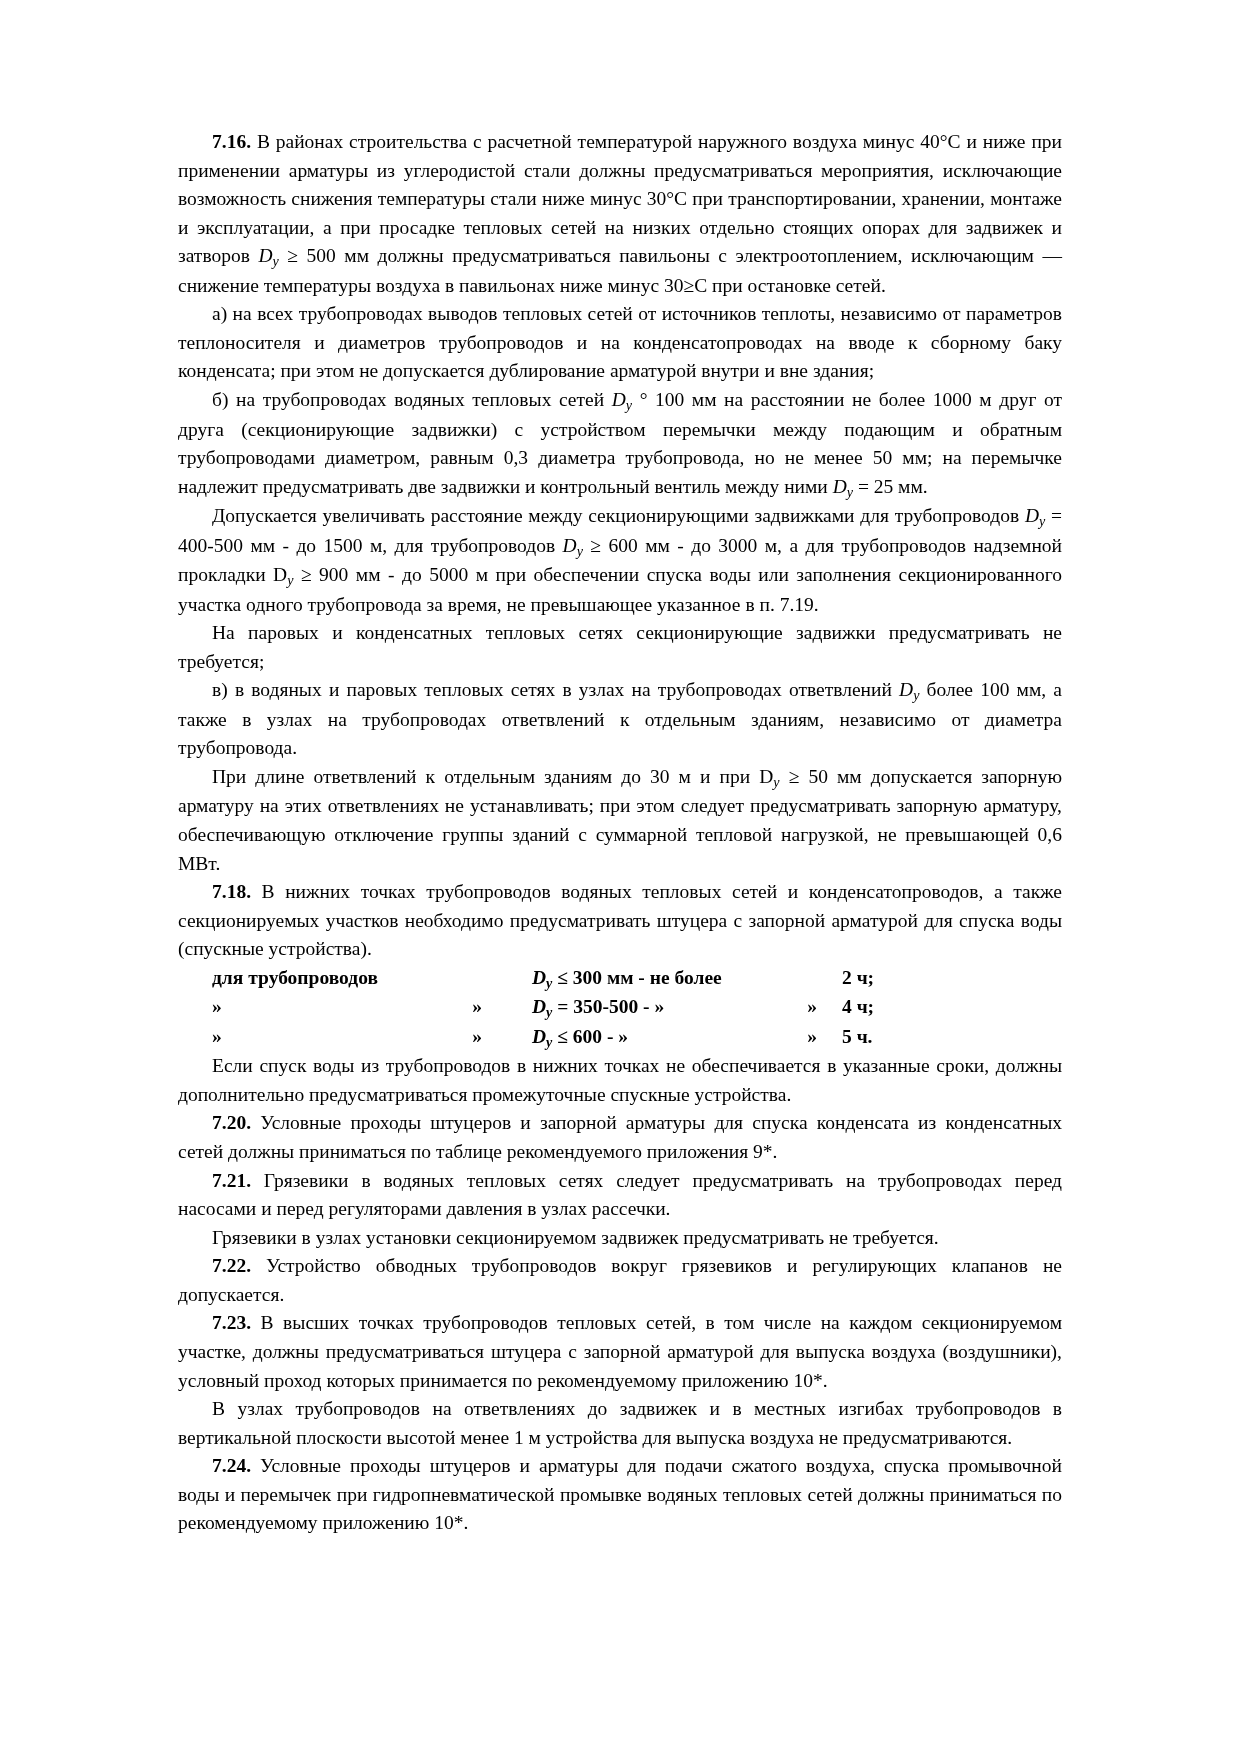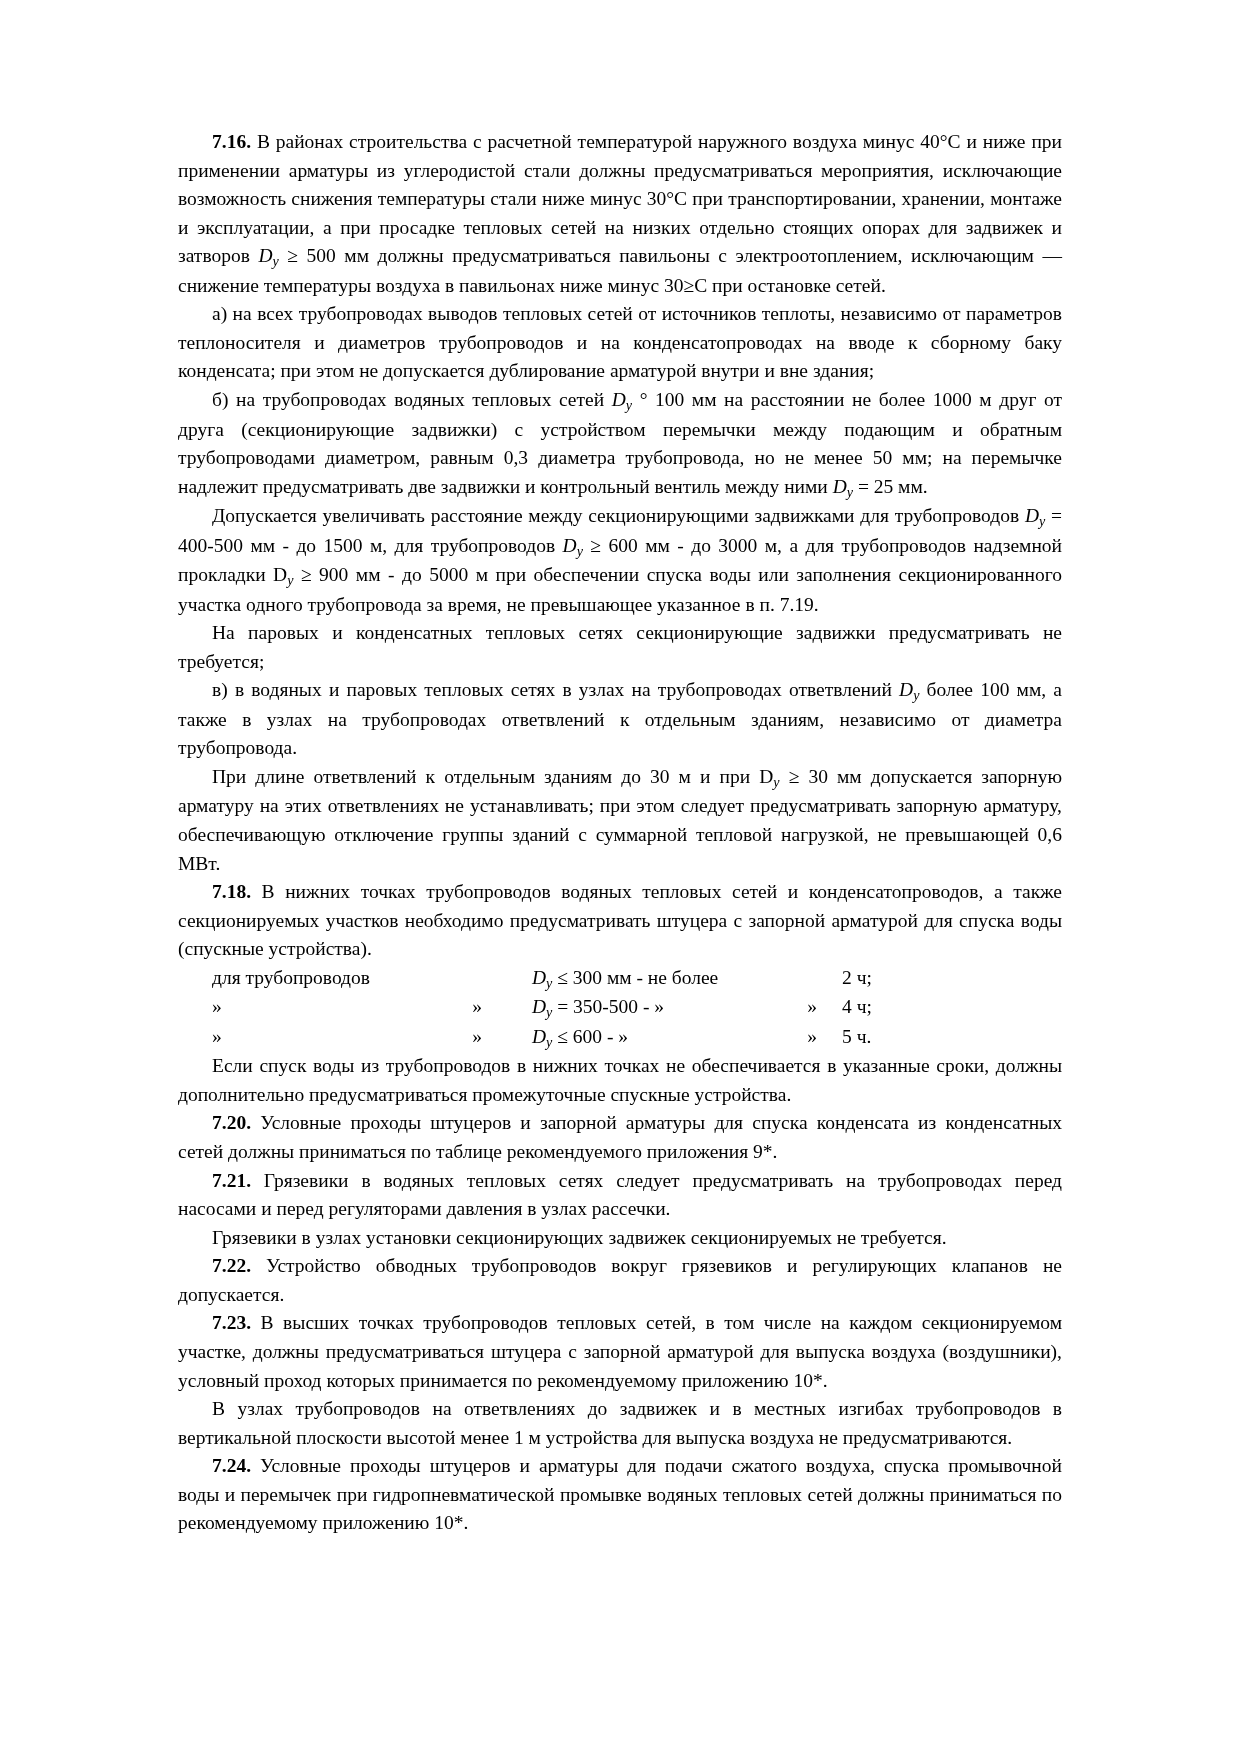--- a/index.html
+++ b/index.html
@@ -34,20 +34,21 @@
   .sub {
     font-size: 0.72em;
     vertical-align: -0.28em;
     font-style: italic;
   }
   i { font-style: italic; }
   .tbl {
     margin-top: 0;
     width: 100%;
     border-collapse: collapse;
+    font-weight: bold;
   }
   .tbl td {
     padding: 0;
     font-size: 19.5px;
     line-height: 1.465;
     vertical-align: baseline;
     white-space: nowrap;
   }
   .c1 { width: 210px; padding-left: 34px !important; }
   .c2 { width: 110px; text-align: center; }
@@ -67,21 +68,21 @@
     <p><span>а) на всех трубопроводах выводов тепловых сетей от источников теплоты, независимо от параметров теплоносителя и диаметров трубопроводов и на конденсатопроводах на вводе к сборному баку конденсата; при этом не допускается дублирование арматурой внутри и вне здания;</span></p>
 
     <p><span>б) на трубопроводах водяных тепловых сетей </span><i>D</i><span class="sub">у</span><span> ° 100 мм на расстоянии не более 1000 м друг от друга (секционирующие задвижки) с устройством перемычки между подающим и обратным трубопроводами диаметром, равным 0,3 диаметра трубопровода, но не менее 50 мм; на перемычке надлежит предусматривать две задвижки и контрольный вентиль между ними </span><i>D</i><span class="sub">у</span><span> = 25 мм.</span></p>
 
     <p><span>Допускается увеличивать расстояние между секционирующими задвижками для трубопроводов </span><i>D</i><span class="sub">у</span><span> = 400-500 мм - до 1500 м, для трубопроводов </span><i>D</i><span class="sub">у</span><span> ≥ 600 мм - до 3000 м, а для трубопроводов надземной прокладки D</span><span class="sub">у</span><span> ≥ 900 мм - до 5000 м при обеспечении спуска воды или заполнения секционированного участка одного трубопровода за время, не превышающее указанное в п. 7.19.</span></p>
 
     <p><span>На паровых и конденсатных тепловых сетях секционирующие задвижки предусматривать не требуется;</span></p>
 
     <p><span>в) в водяных и паровых тепловых сетях в узлах на трубопроводах ответвлений </span><i>D</i><span class="sub">у</span><span> более 100 мм, а также в узлах на трубопроводах ответвлений к отдельным зданиям, независимо от диаметра трубопровода.</span></p>
 
-    <p><span>При длине ответвлений к отдельным зданиям до 30 м и при D</span><span class="sub">у</span><span> ≥ 30 мм допускается запорную арматуру на этих ответвлениях не устанавливать; при этом следует предусматривать запорную арматуру, обеспечивающую отключение группы зданий с суммарной тепловой нагрузкой, не превышающей 0,6 МВт.</span></p>
+    <p><span>При длине ответвлений к отдельным зданиям до 30 м и при D</span><span class="sub">у</span><span> ≥ 50 мм допускается запорную арматуру на этих ответвлениях не устанавливать; при этом следует предусматривать запорную арматуру, обеспечивающую отключение группы зданий с суммарной тепловой нагрузкой, не превышающей 0,6 МВт.</span></p>
 
     <p><b>7.18.</b><span> В нижних точках трубопроводов водяных тепловых сетей и конденсатопроводов, а также секционируемых участков необходимо предусматривать штуцера с запорной арматурой для спуска воды (спускные устройства).</span></p>
 
 
     <table class="tbl">
       <tbody>
           <tr>
         <td class="c1">для трубопроводов</td>
         <td class="c2"></td>
         <td class="c3"><i>D</i><span class="sub">у</span><span> ≤ 300 мм - не более</span></td>
@@ -105,21 +106,21 @@
     </tbody>
       </table>
 
 
     <p><span>Если спуск воды из трубопроводов в нижних точках не обеспечивается в указанные сроки, должны дополнительно предусматриваться промежуточные спускные устройства.</span></p>
 
     <p><b>7.20.</b><span> Условные проходы штуцеров и запорной арматуры для спуска конденсата из конденсатных сетей должны приниматься по таблице рекомендуемого приложения 9*.</span></p>
 
     <p><b>7.21.</b><span> Грязевики в водяных тепловых сетях следует предусматривать на трубопроводах перед насосами и перед регуляторами давления в узлах рассечки.</span></p>
 
-    <p><span>Грязевики в узлах установки секционирующих задвижек секционируемых не требуется.</span></p>
+    <p><span>Грязевики в узлах установки секционируемом задвижек предусматривать не требуется.</span></p>
 
     <p><b>7.22.</b><span> Устройство обводных трубопроводов вокруг грязевиков и регулирующих клапанов не допускается.</span></p>
 
     <p><b>7.23.</b><span> В высших точках трубопроводов тепловых сетей, в том числе на каждом секционируемом участке, должны предусматриваться штуцера с запорной арматурой для выпуска воздуха (воздушники), условный проход которых принимается по рекомендуемому приложению 10*.</span></p>
 
     <p><span>В узлах трубопроводов на ответвлениях до задвижек и в местных изгибах трубопроводов в вертикальной плоскости высотой менее 1 м устройства для выпуска воздуха не предусматриваются.</span></p>
 
     <p><b>7.24.</b><span> Условные проходы штуцеров и арматуры для подачи сжатого воздуха, спуска промывочной воды и перемычек при гидропневматической промывке водяных тепловых сетей должны приниматься по рекомендуемому приложению 10*.</span></p>
 
   </div>

